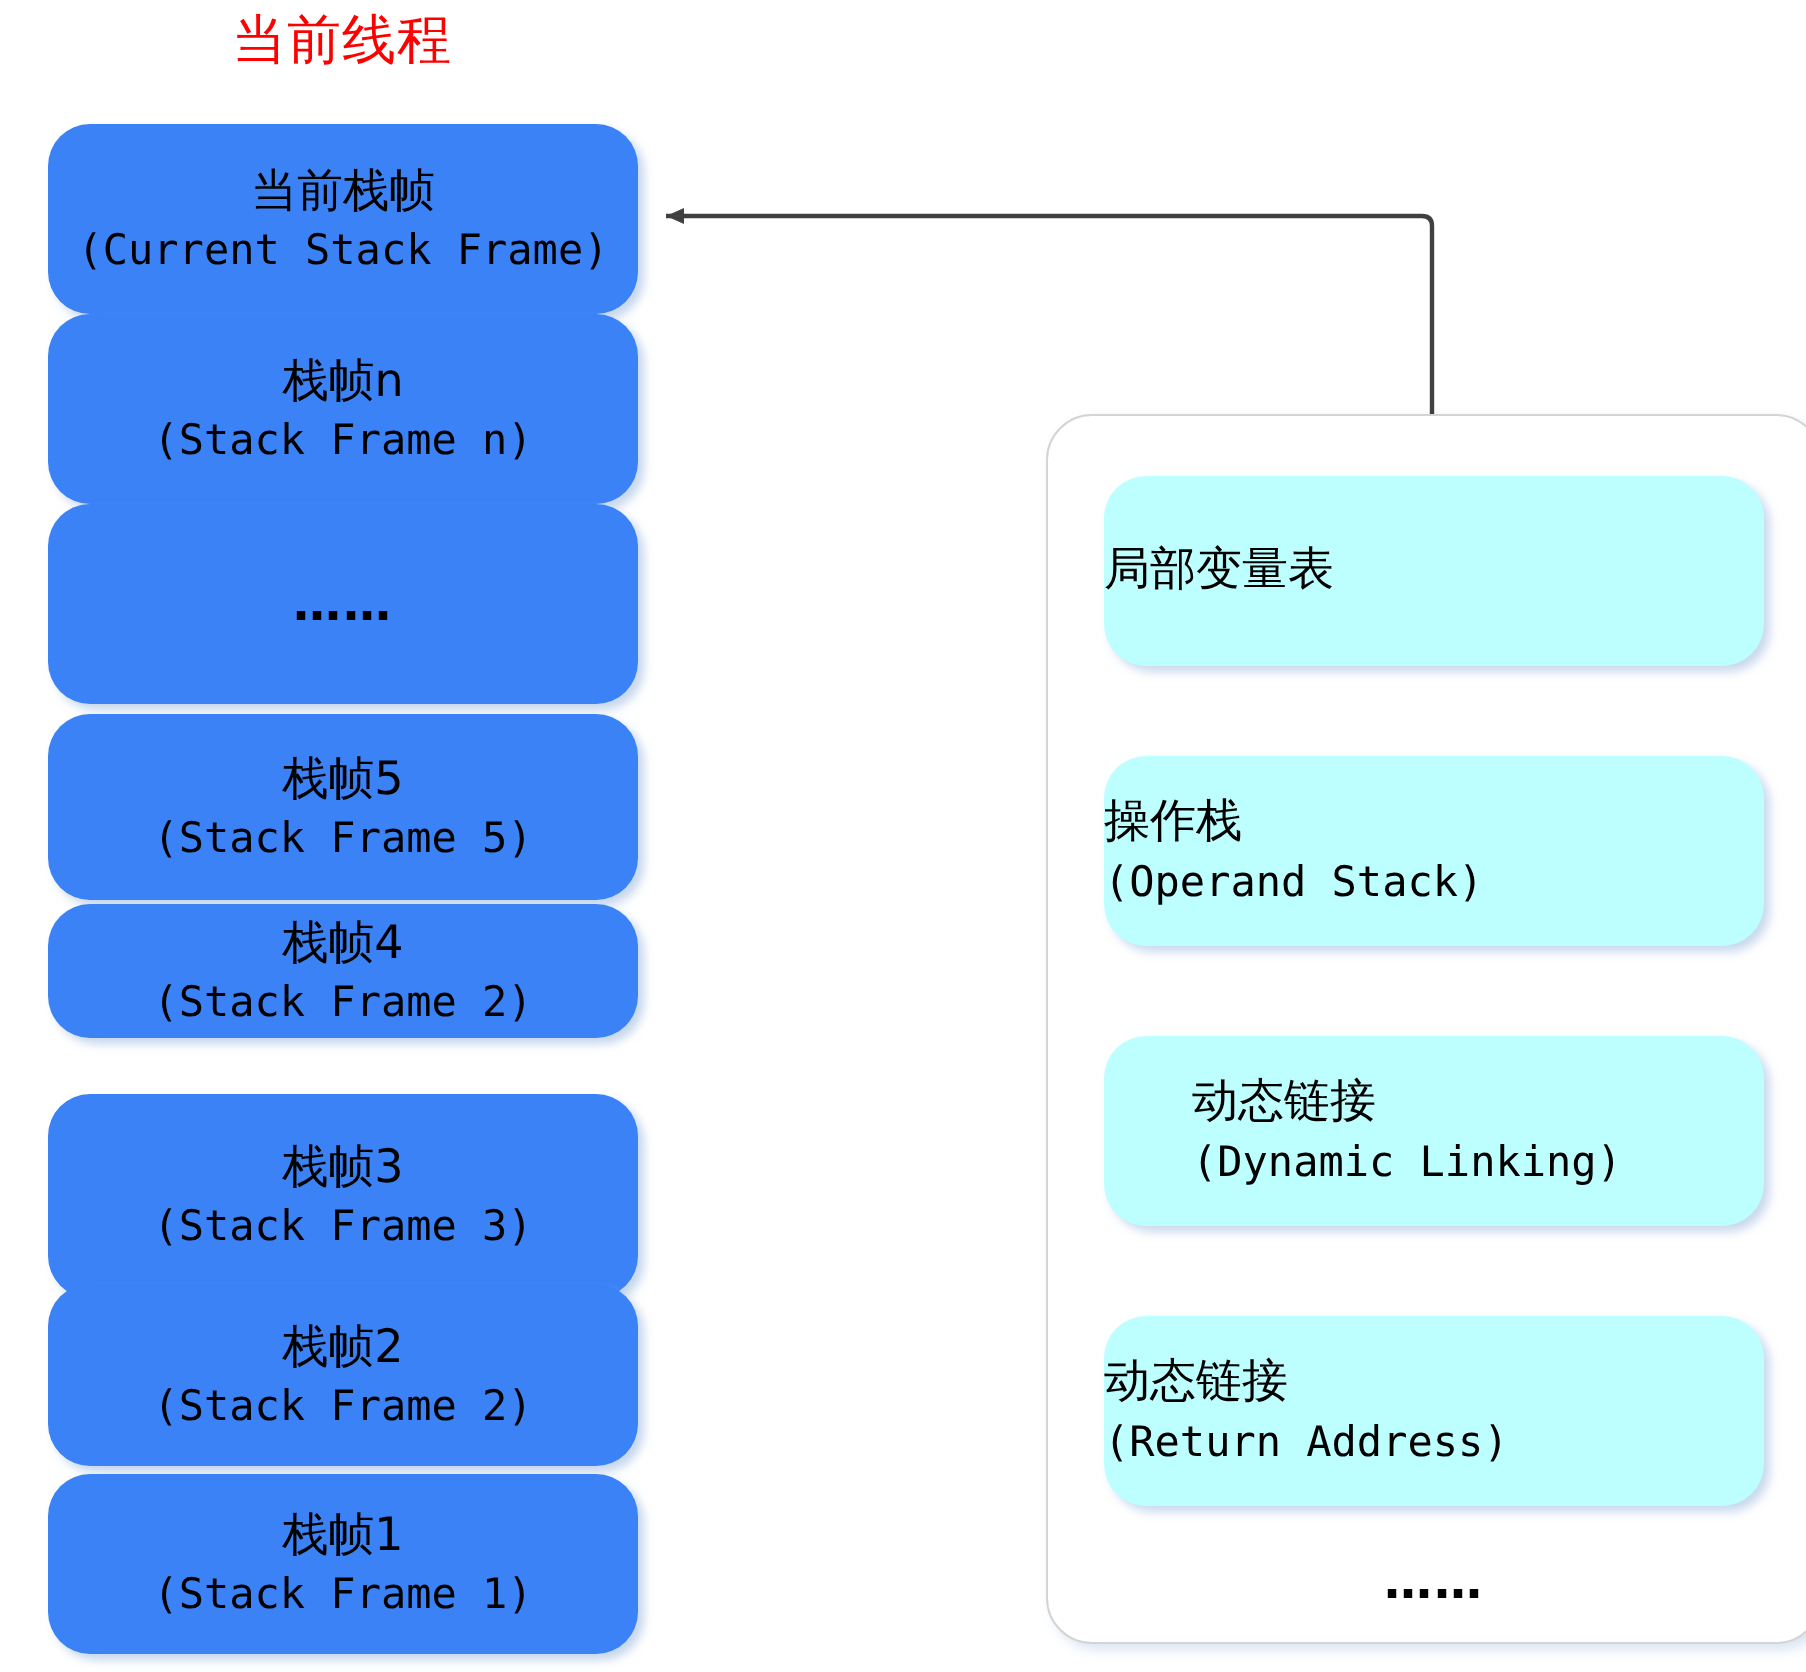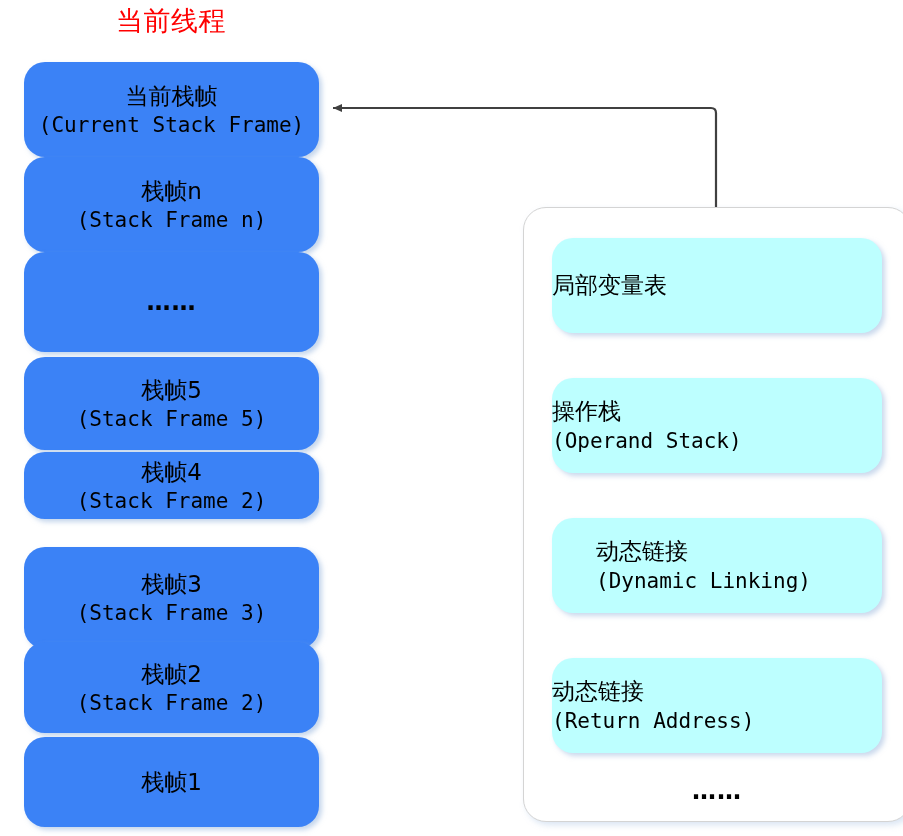--- a/index.html
+++ b/index.html
@@ -168,20 +168,21 @@
       <div class="frame" style="top: 547px; height: 102px;">
         <div class="cn">栈帧3</div>
         <div class="en">(Stack Frame 3)</div>
       </div>
       <div class="frame" style="top: 642px; height: 91px;">
         <div class="cn">栈帧2</div>
         <div class="en">(Stack Frame 2)</div>
       </div>
       <div class="frame" style="top: 737px; height: 90px;">
         <div class="cn">栈帧1</div>
+        <div class="en">(Stack Frame 1)</div>
       </div>
     </div>
 
   <div class="detail-panel"></div>
   <div id="slot-list">
       <div class="slot" style="top: 238px; height: 95px;">
         <div class="cn">局部变量表</div>
       </div>
       <div class="slot" style="top: 378px; height: 95px;">
         <div class="cn">操作栈</div>

